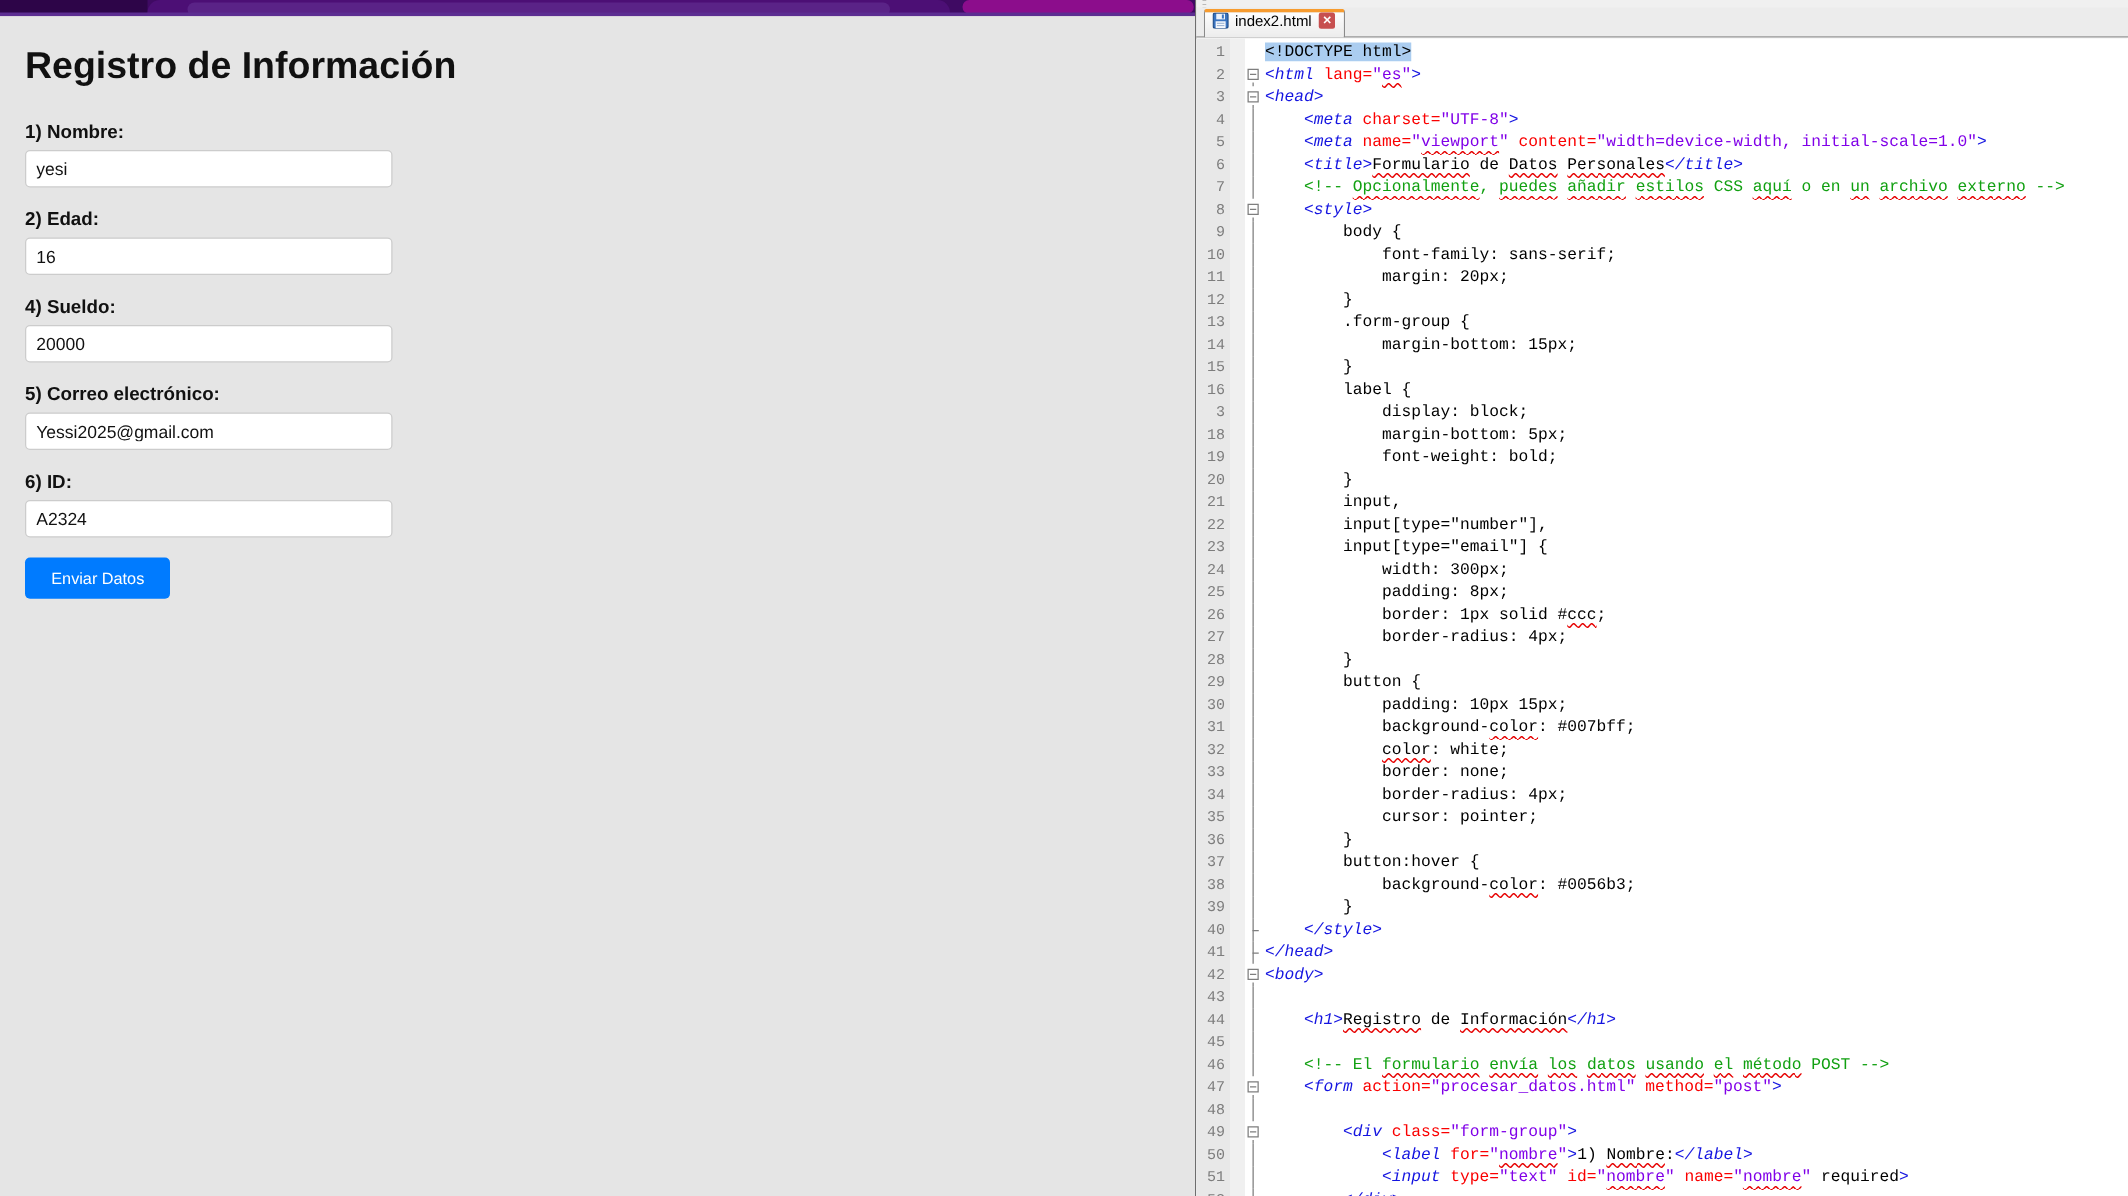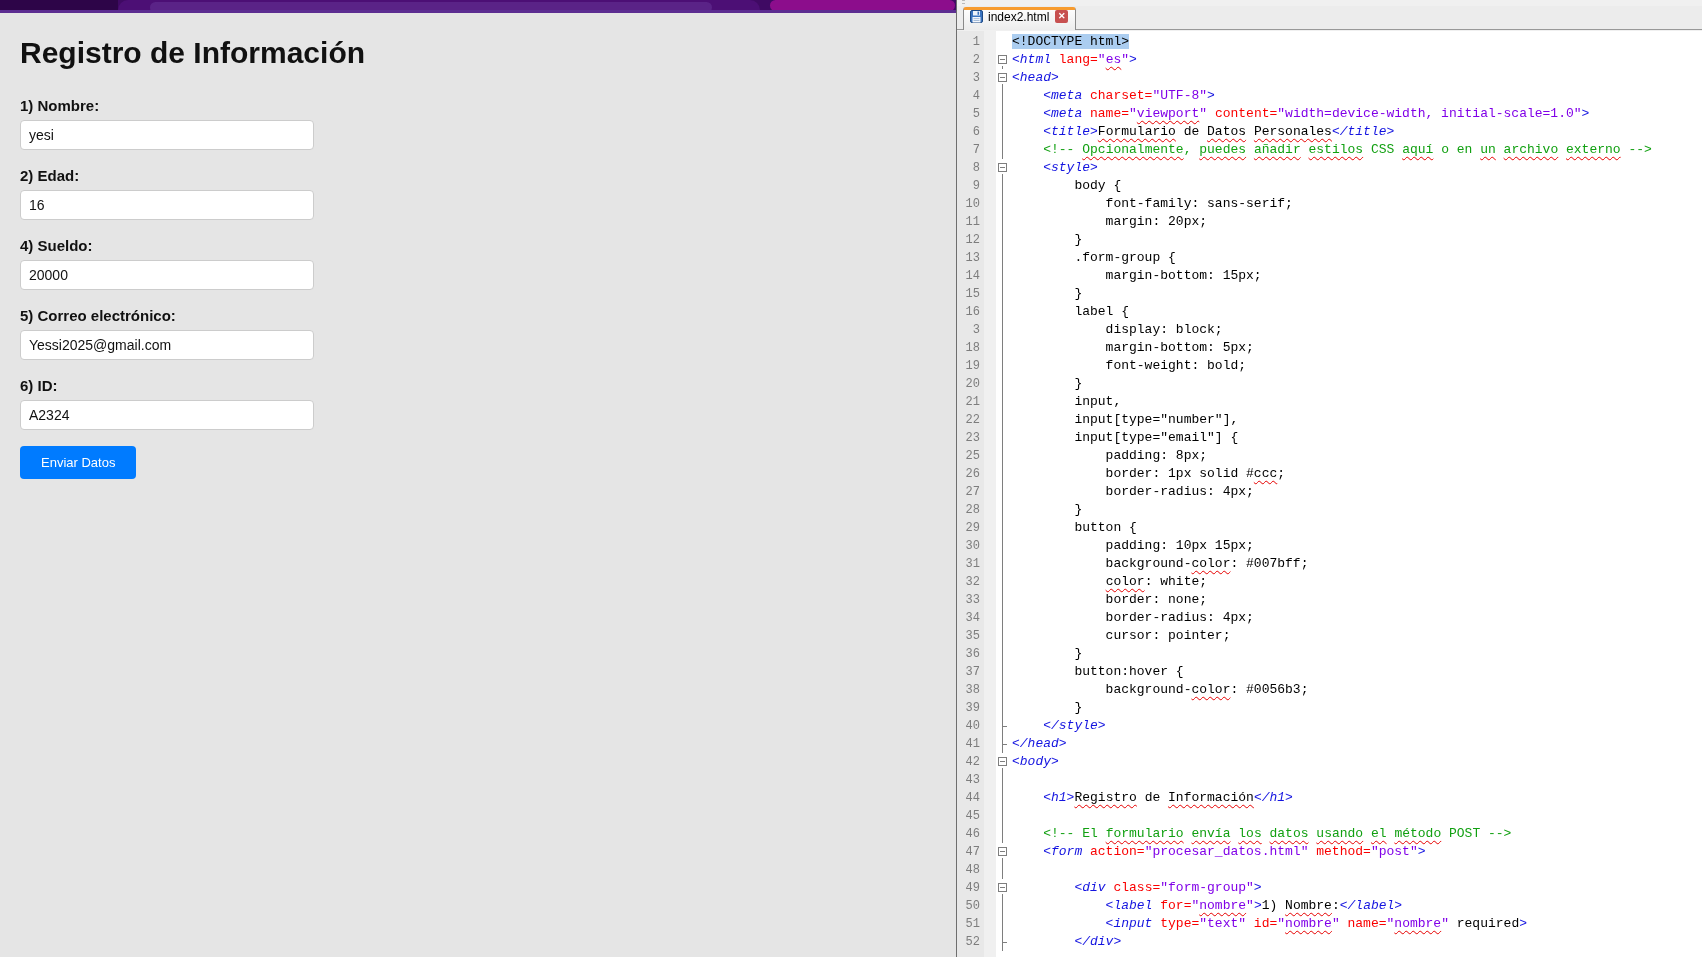--- a/index.html
+++ b/index.html
@@ -253,20 +253,26 @@
           <span class="fold fl"></span>
           <span class="code"><span class="sg-k">        input[type="number"],</span></span>
         </div>
         <div class="line">
           <span class="num">23</span>
           <span class="bm"></span>
           <span class="fold fl"></span>
           <span class="code"><span class="sg-k">        input[type="email"] {</span></span>
         </div>
         <div class="line">
+          <span class="num">24</span>
+          <span class="bm"></span>
+          <span class="fold fl"></span>
+          <span class="code"><span class="sg-k">            width: 300px;</span></span>
+        </div>
+        <div class="line">
           <span class="num">25</span>
           <span class="bm"></span>
           <span class="fold fl"></span>
           <span class="code"><span class="sg-k">            padding: 8px;</span></span>
         </div>
         <div class="line">
           <span class="num">26</span>
           <span class="bm"></span>
           <span class="fold fl"></span>
           <span class="code"><span class="sg-k">            border: 1px solid #</span><span class="sg-k sq">ccc</span><span class="sg-k">;</span></span>

